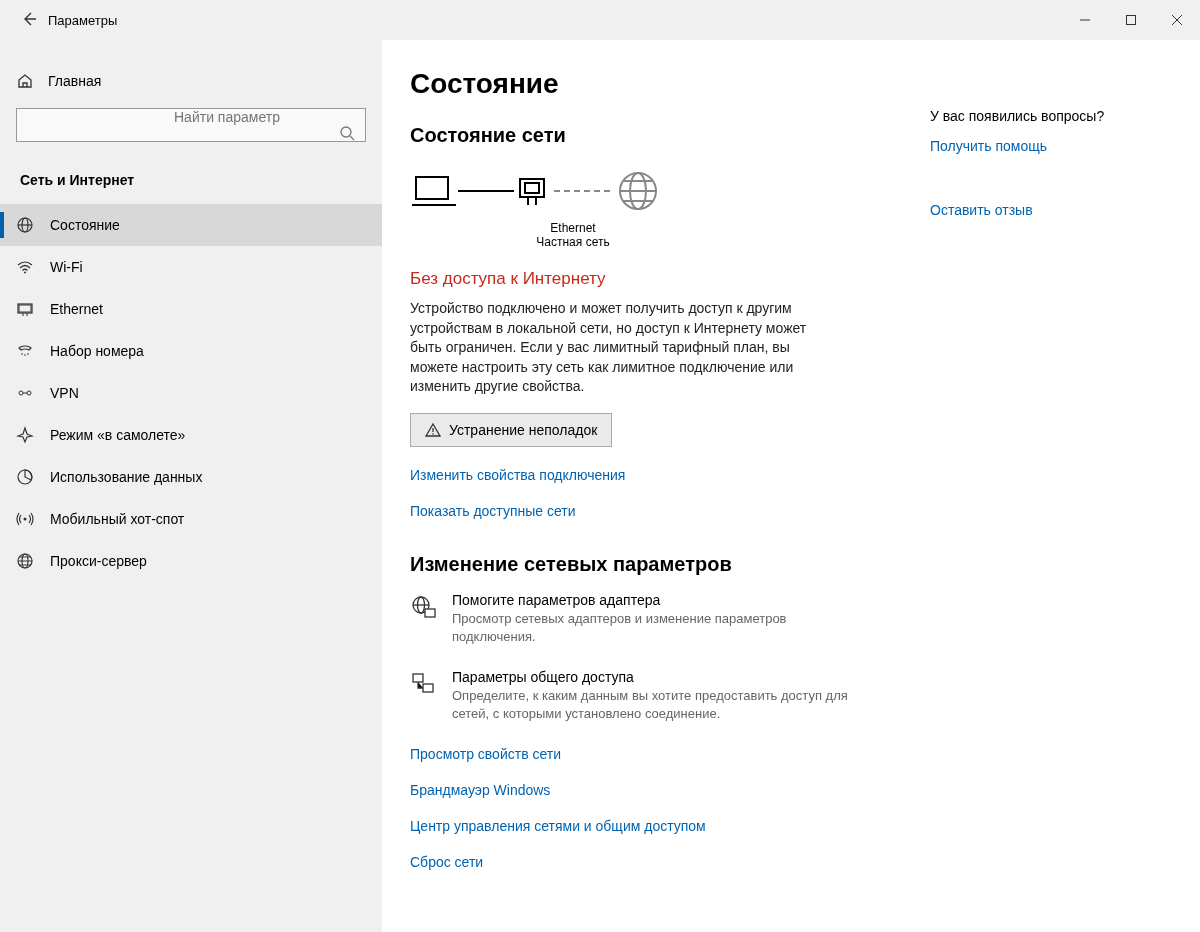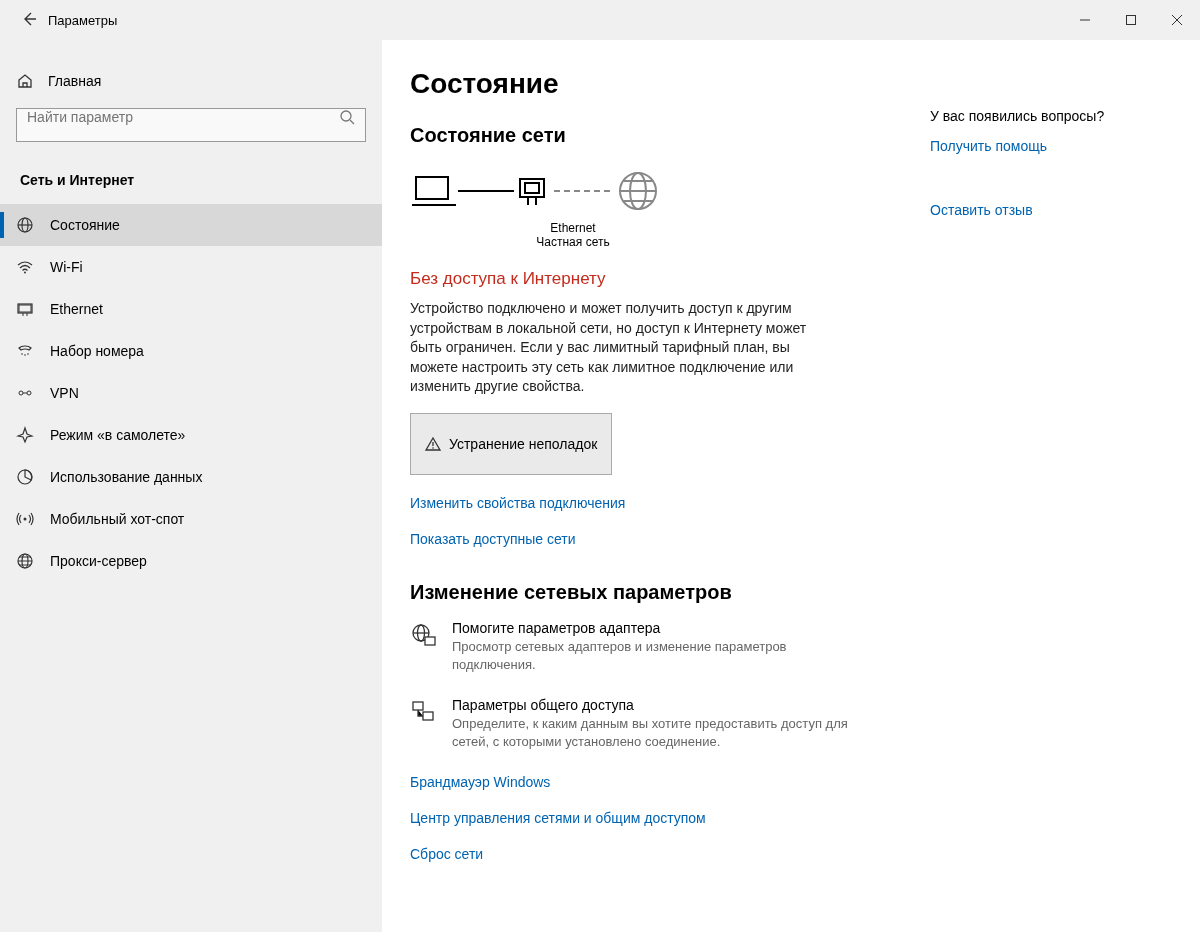--- a/index.html
+++ b/index.html
@@ -50,22 +50,23 @@
   padding: 12px 16px;
   font-size: 14px;
 }
 .home-row svg { margin-right: 14px; }
 .search-box {
   margin: 6px 16px 20px 16px;
   border: 1px solid #999;
   background: #f9f9f9;
   height: 34px;
   display: flex;
-  align-items: flex-start;
+  align-items: flex-end;
   padding: 0 10px;
+  flex-direction: column;
 }
 .search-box input {
   flex: 1;
   border: none;
   outline: none;
   background: transparent;
   font-size: 14px;
   color: #555;
 }
 .nav-header {
@@ -114,21 +115,21 @@
   margin-left: 118px;
   width: 90px;
 }
 .status-red { color: #c42b1c; font-size: 17px; margin-bottom: 10px; }
 .status-desc { font-size: 14px; line-height: 1.4; color: #222; max-width: 400px; margin-bottom: 16px; }
 .troubleshoot-btn {
   display: inline-flex;
   align-items: center;
   border: 1px solid #aaa;
   background: #eaeaea;
-  padding: 22px 14px;
+  padding: 8px 14px;
   font-size: 14px;
   cursor: pointer;
   margin-bottom: 20px;
 }
 .troubleshoot-btn svg { margin-right: 8px; }
 .link { color: #0063b1; font-size: 14px; cursor: pointer; margin-bottom: 20px; display: block; }
 .option-row { display: flex; margin-bottom: 24px; }
 .option-row svg { width: 26px; height: 26px; margin-right: 16px; flex-shrink: 0; margin-top: 2px; }
 .option-title { font-size: 14px; margin-bottom: 2px; }
 .option-desc { font-size: 13px; color: #666; max-width: 400px; line-height: 1.35; }
@@ -316,20 +317,21 @@
               <rect x="3" y="3" width="10" height="8" fill="none" stroke="#333" stroke-width="1.3"></rect>
               <rect x="13" y="13" width="10" height="8" fill="none" stroke="#333" stroke-width="1.3"></rect>
               <path stroke="#333" stroke-width="1.3" d="M8 11 V17 H13"></path>
             </svg>
           <div>
             <div class="option-title">Параметры общего доступа</div>
             <div class="option-desc">Определите, к каким данным вы хотите предоставить доступ для сетей, с которыми установлено соединение.</div>
           </div>
         </div>
 
+        <a class="link">Просмотр свойств сети</a>
         <a class="link">Брандмауэр Windows</a>
         <a class="link">Центр управления сетями и общим доступом</a>
         <a class="link">Сброс сети</a>
       </div>
 
       <div class="help-col">
         <div class="help-title">У вас появились вопросы?</div>
         <a class="link" style="margin-bottom:48px;">Получить помощь</a>
         <a class="link">Оставить отзыв</a>
       </div>

